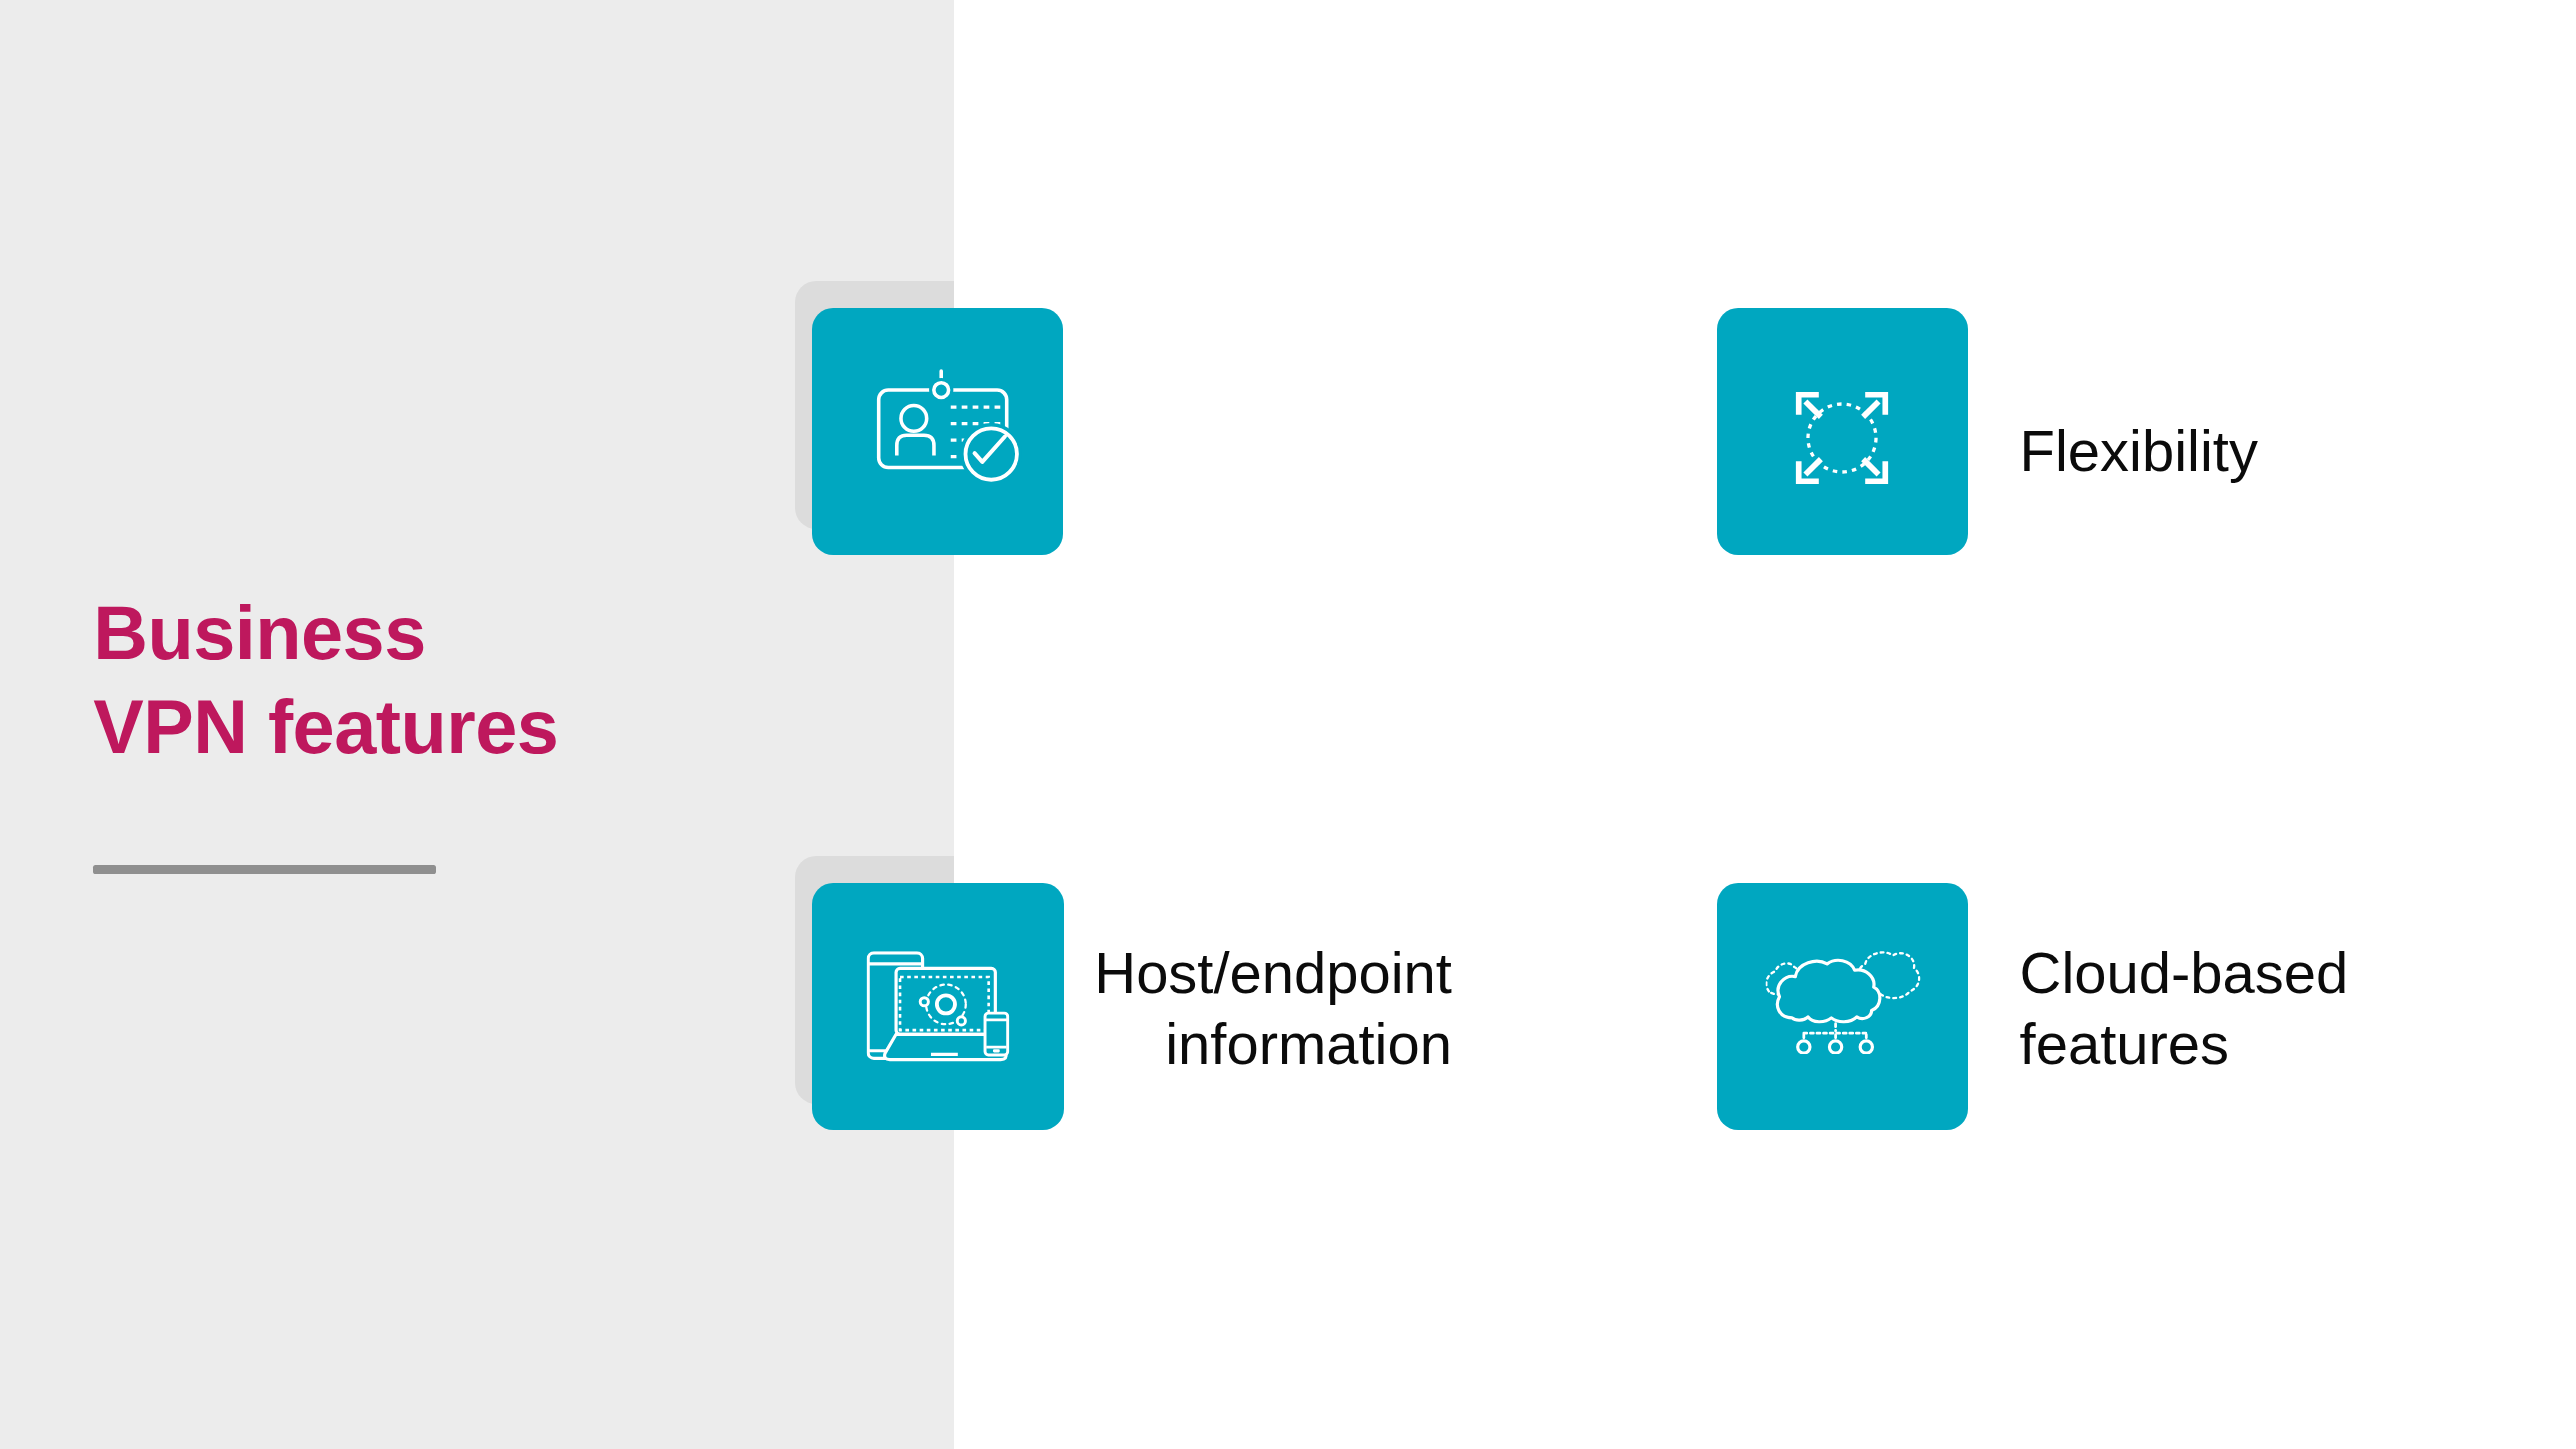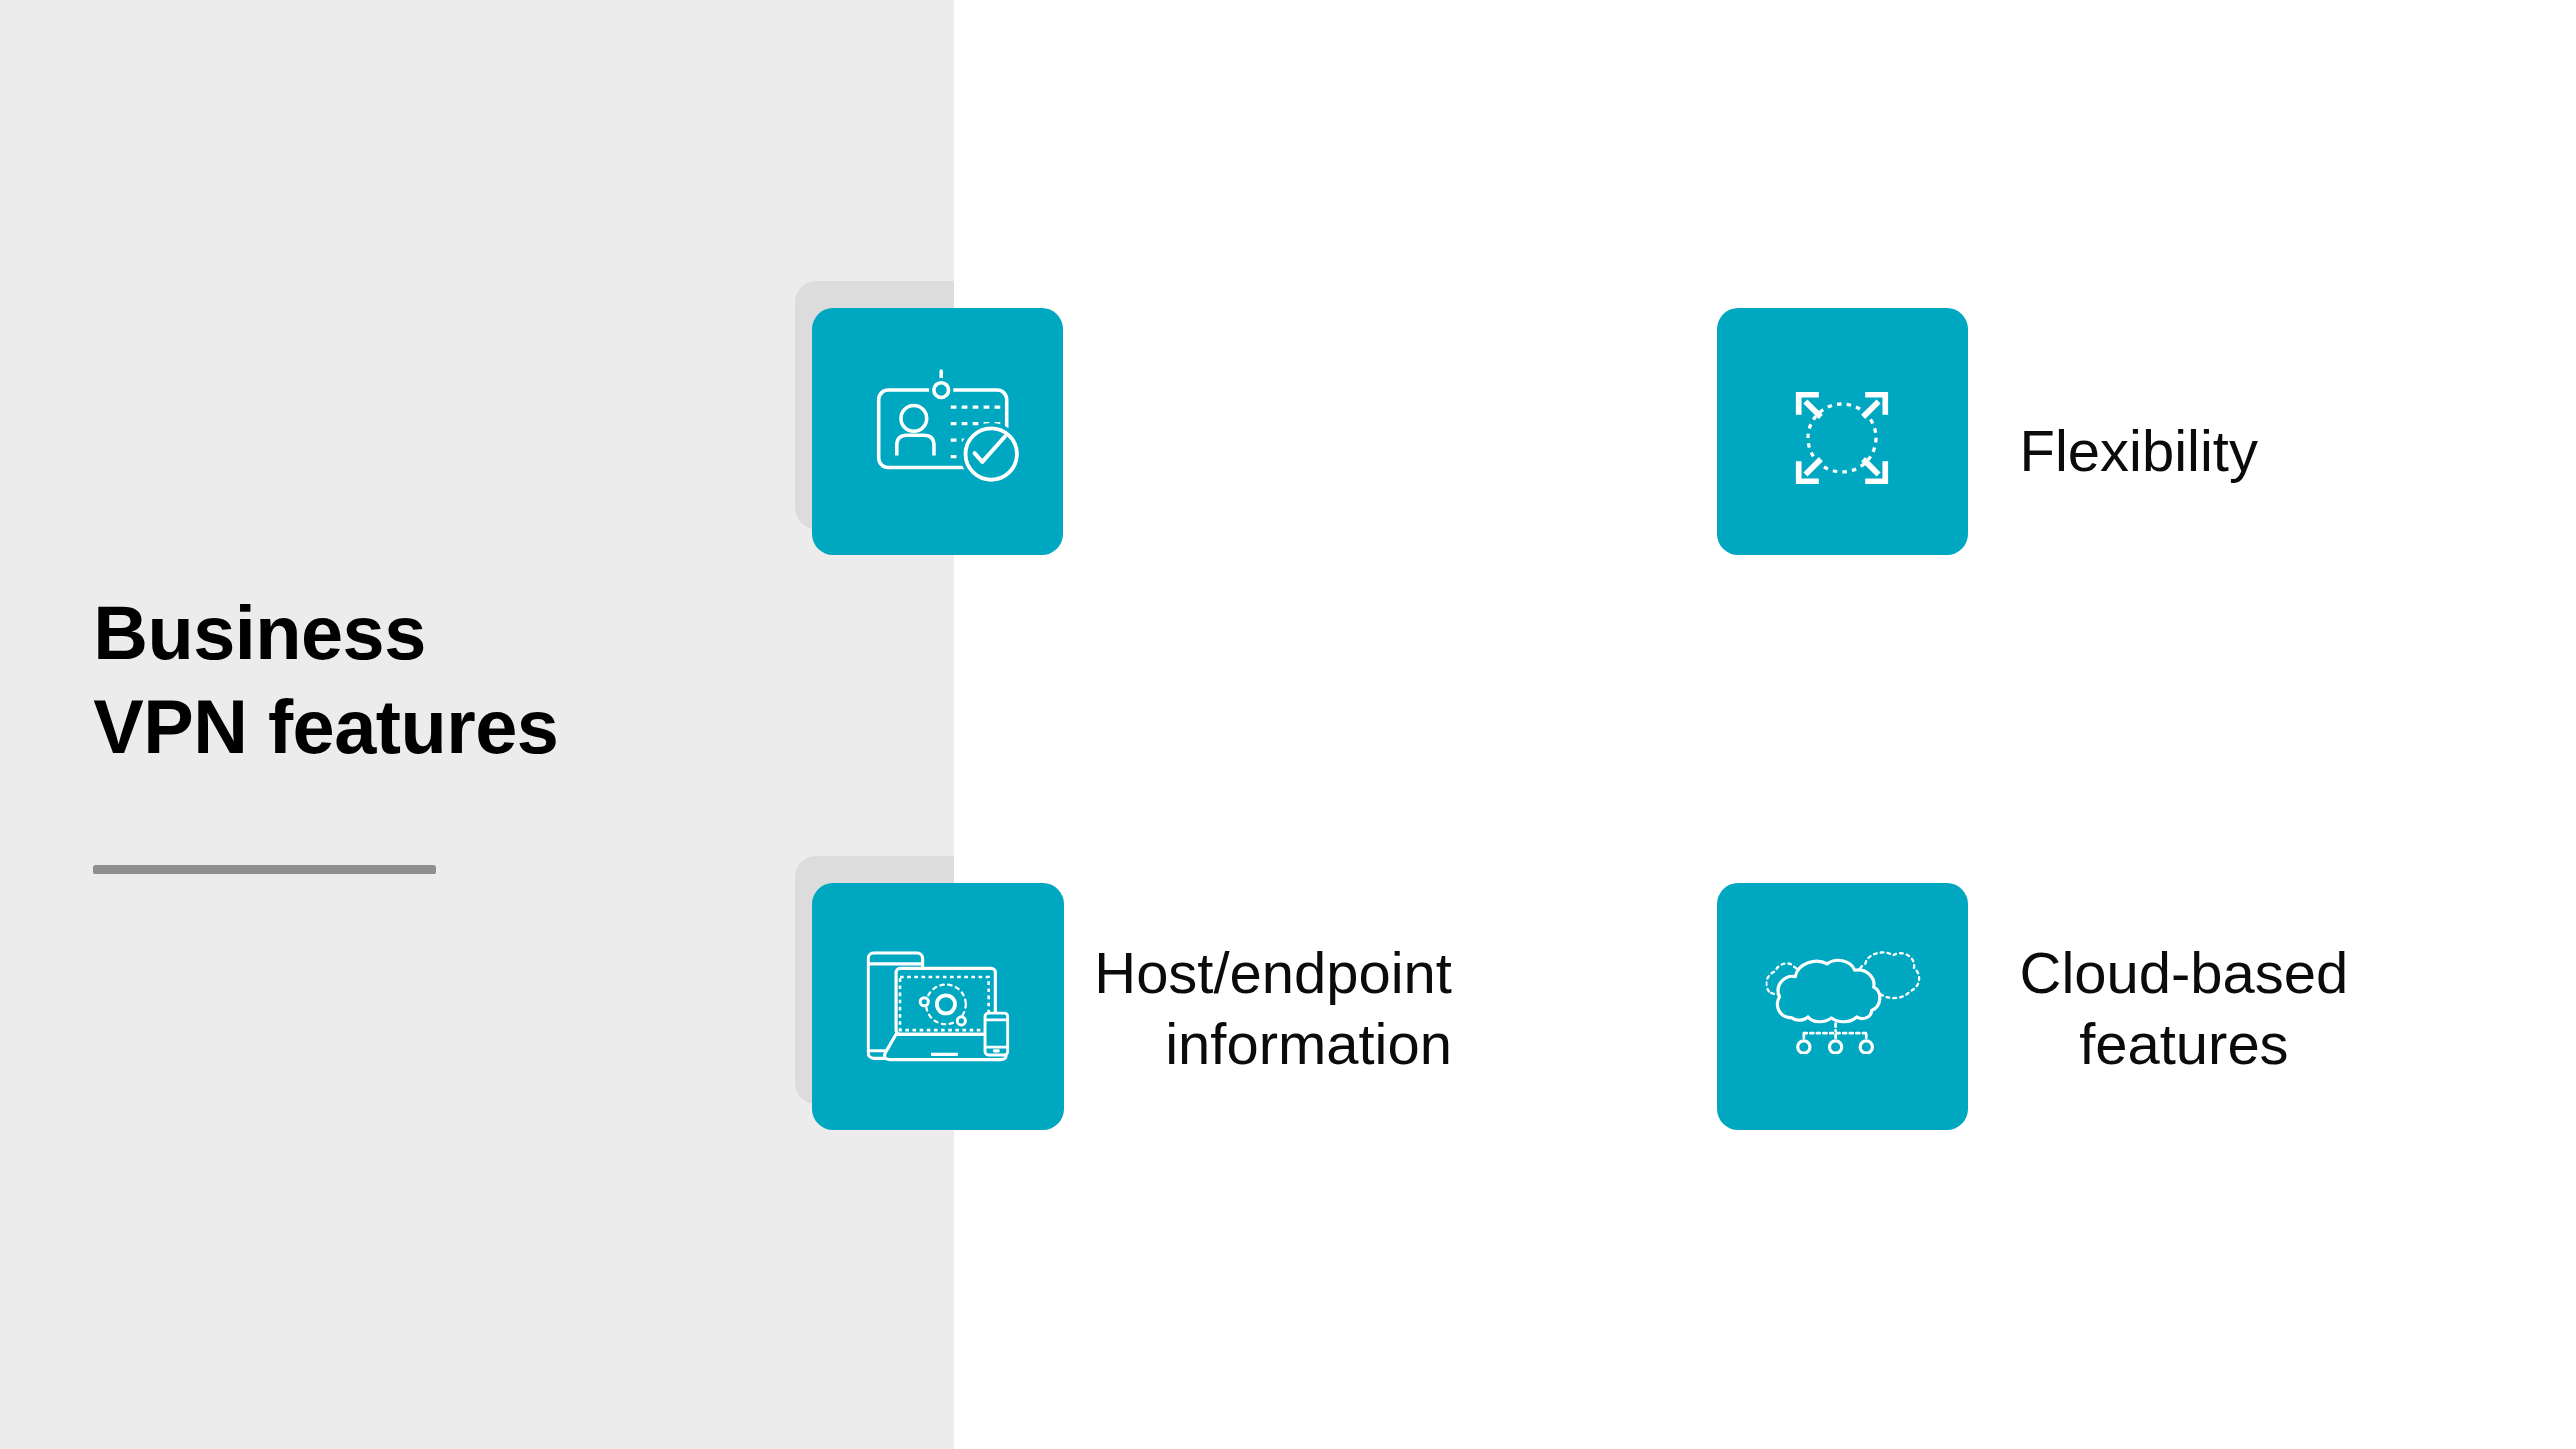--- a/index.html
+++ b/index.html
@@ -4,21 +4,21 @@
 <style>
   html,body{margin:0;padding:0;background:#ffffff;font-family:"Liberation Sans",sans-serif;}
   .stage{position:relative;width:100vw;height:56.26vw;overflow:hidden;background:#ffffff;}
 
   .bg-left{position:absolute;left:0;top:0;width:37.04%;height:100%;background:#ececec;z-index:0;}
   .card-shadow{position:absolute;width:9.76%;height:17.1%;background:#dcdcdc;border-radius:0.82vw;z-index:1;}
   .shadow-1{left:30.86%;top:19.37%;}
   .shadow-3{left:30.86%;top:59.08%;}
   .bg-right{position:absolute;left:37.04%;top:0;right:0;height:100%;background:#ffffff;z-index:2;}
 
-  .title{position:absolute;left:3.62%;top:40.44%;z-index:3;color:#000000;
+  .title{position:absolute;left:3.62%;top:40.44%;z-index:3;color:#be185d;
          font-size:2.94vw;line-height:3.63vw;font-weight:700;letter-spacing:-0.02vw;}
   .title span{display:block;white-space:nowrap;}
   .title-rule{position:absolute;left:3.62%;top:59.72%;width:13.3%;height:0.57%;
               background:#8f8f8f;border-radius:0.1vw;z-index:3;}
 
   .card{position:absolute;width:9.76%;height:17.1%;background:#00a7c0;border-radius:0.82vw;z-index:3;}
   .card-1{left:31.52%;top:21.22%;}
   .card-2{left:66.64%;top:21.22%;}
   .card-3{left:31.54%;top:60.90%;}
   .card-4{left:66.64%;top:60.90%;}
@@ -28,21 +28,21 @@
   .icon-2{left:50%;top:52.8%;width:41%;}
   .icon-3{left:50.1%;top:50.7%;width:56.8%;}
   .icon-4{left:50.4%;top:48%;width:61.5%;}
 
   .feature-label{position:absolute;z-index:3;color:#0b0b0b;font-size:2.25vw;line-height:2.75vw;
                  font-weight:400;letter-spacing:0;}
   .feature-label span{display:block;white-space:nowrap;}
   .label-1{left:42.48%;top:25.63%;}
   .label-2{left:78.40%;top:27.87%;margin-top:12px;}
   .label-3{left:42.48%;top:64.74%;text-align:right;}
-  .label-4{left:78.40%;top:64.74%;text-align:center;}
+  .label-4{left:78.40%;top:64.74%;}
 </style>
 </head>
 <body>
 
 <div class="stage">
 
   <div class="bg-left"></div>
   <div class="card-shadow shadow-1"></div>
   <div class="card-shadow shadow-3"></div>
   <div class="bg-right"></div>

